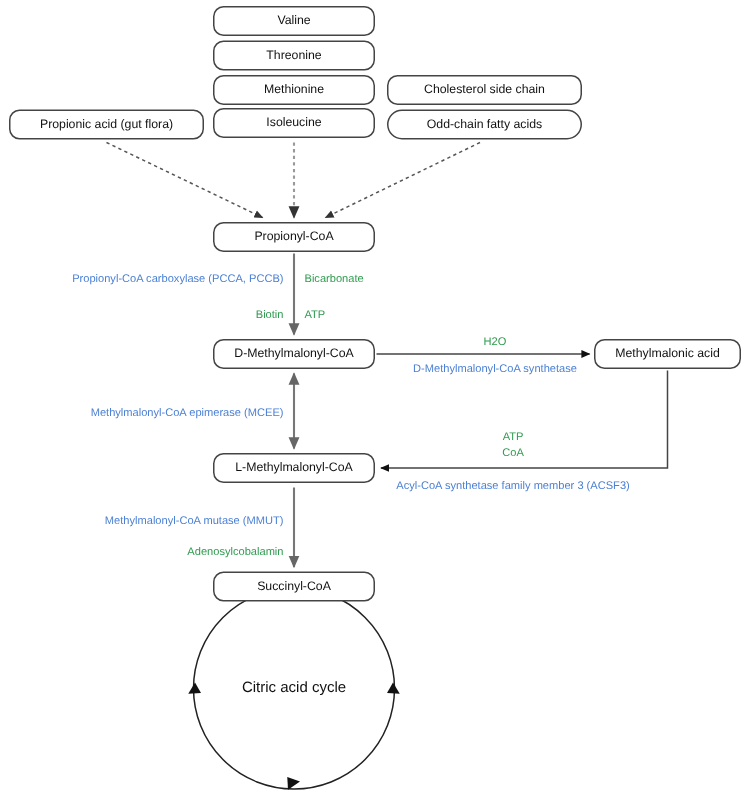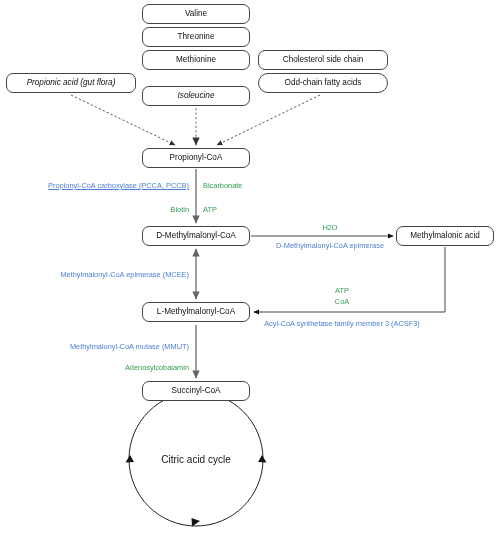--- a/index.html
+++ b/index.html
@@ -102,55 +102,55 @@
   <div id="nodes">
       <div class="node" style="left: 142px; top: 4px; width: 108px; height: 20px;">
         <span>Valine</span>
       </div>
       <div class="node" style="left: 142px; top: 27px; width: 108px; height: 20px;">
         <span>Threonine</span>
       </div>
       <div class="node" style="left: 142px; top: 50px; width: 108px; height: 20px;">
         <span>Methionine</span>
       </div>
-      <div class="node" style="left: 142px; top: 86px; width: 108px; height: 20px; font-style: italic;">
+      <div class="node" style="left: 142px; top: 72px; width: 108px; height: 20px;">
         <span>Isoleucine</span>
       </div>
       <div class="node" style="left: 258px; top: 50px; width: 130px; height: 20px;">
         <span>Cholesterol side chain</span>
       </div>
       <div class="node" style="left: 258px; top: 73px; width: 130px; height: 20px; border-radius: 10px;">
         <span>Odd-chain fatty acids</span>
       </div>
-      <div class="node" style="left: 6px; top: 73px; width: 130px; height: 20px; font-style: italic;">
+      <div class="node" style="left: 6px; top: 73px; width: 130px; height: 20px;">
         <span>Propionic acid (gut flora)</span>
       </div>
       <div class="node" style="left: 142px; top: 148px; width: 108px; height: 20px;">
         <span>Propionyl-CoA</span>
       </div>
       <div class="node" style="left: 142px; top: 226px; width: 108px; height: 20px;">
         <span>D-Methylmalonyl-CoA</span>
       </div>
       <div class="node" style="left: 396px; top: 226px; width: 98px; height: 20px;">
         <span>Methylmalonic acid</span>
       </div>
       <div class="node" style="left: 142px; top: 302px; width: 108px; height: 20px;">
         <span>L-Methylmalonyl-CoA</span>
       </div>
       <div class="node" style="left: 142px; top: 381px; width: 108px; height: 20px;">
         <span>Succinyl-CoA</span>
       </div>
     </div>
   <div id="labels">
-      <div class="lbl enz r" style="left: 189px; top: 182px; text-decoration: underline;">Propionyl-CoA carboxylase (PCCA, PCCB)</div>
+      <div class="lbl enz r" style="left: 189px; top: 182px;">Propionyl-CoA carboxylase (PCCA, PCCB)</div>
       <div class="lbl cof" style="left: 203px; top: 182px;">Bicarbonate</div>
       <div class="lbl cof r" style="left: 189px; top: 206px;">Biotin</div>
       <div class="lbl cof" style="left: 203px; top: 206px;">ATP</div>
       <div class="lbl cof c" style="left: 330px; top: 224px;">H2O</div>
-      <div class="lbl enz c" style="left: 330px; top: 242px;">D-Methylmalonyl-CoA epimerase</div>
+      <div class="lbl enz c" style="left: 330px; top: 242px;">D-Methylmalonyl-CoA synthetase</div>
       <div class="lbl enz r" style="left: 189px; top: 271px;">Methylmalonyl-CoA epimerase (MCEE)</div>
       <div class="lbl cof c" style="left: 342px; top: 287px;">ATP</div>
       <div class="lbl cof c" style="left: 342px; top: 298px;">CoA</div>
       <div class="lbl enz c" style="left: 342px; top: 320px; text-align: center;">Acyl-CoA synthetase family member 3 (ACSF3)</div>
       <div class="lbl enz r" style="left: 189px; top: 343px;">Methylmalonyl-CoA mutase (MMUT)</div>
       <div class="lbl cof r" style="left: 189px; top: 364px;">Adenosylcobalamin</div>
     </div>
 
   <div class="cycle-label" id="cycle-label" style="left: 196px; top: 459px;">Citric acid cycle</div>
 

